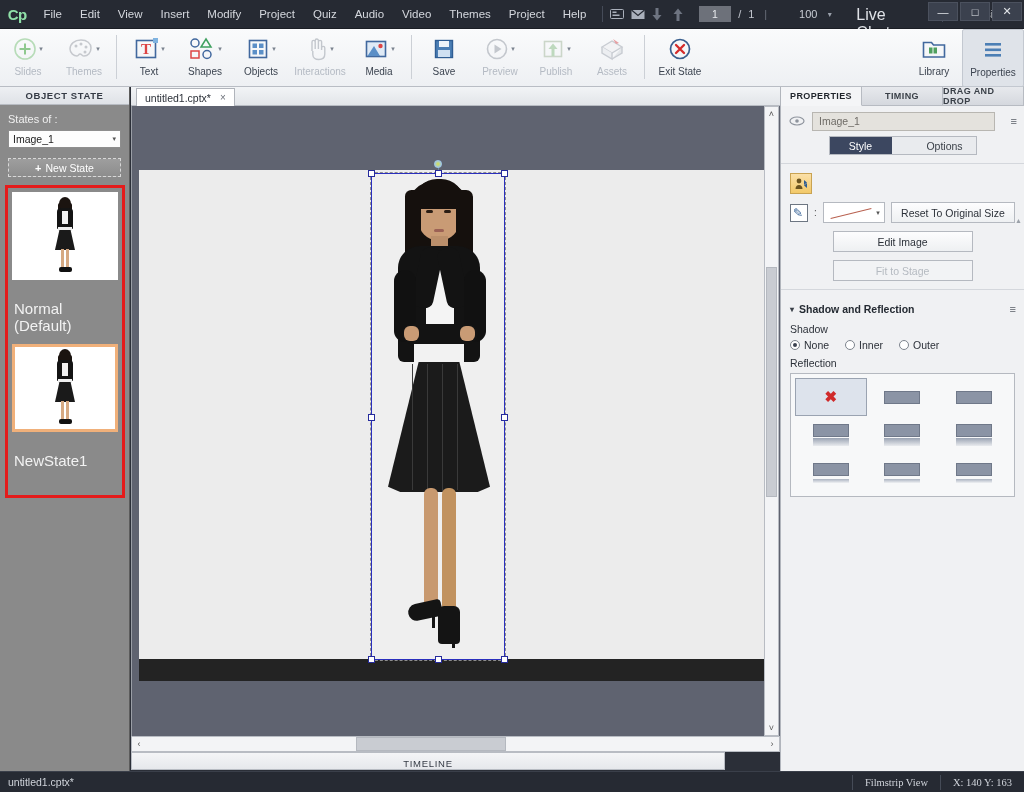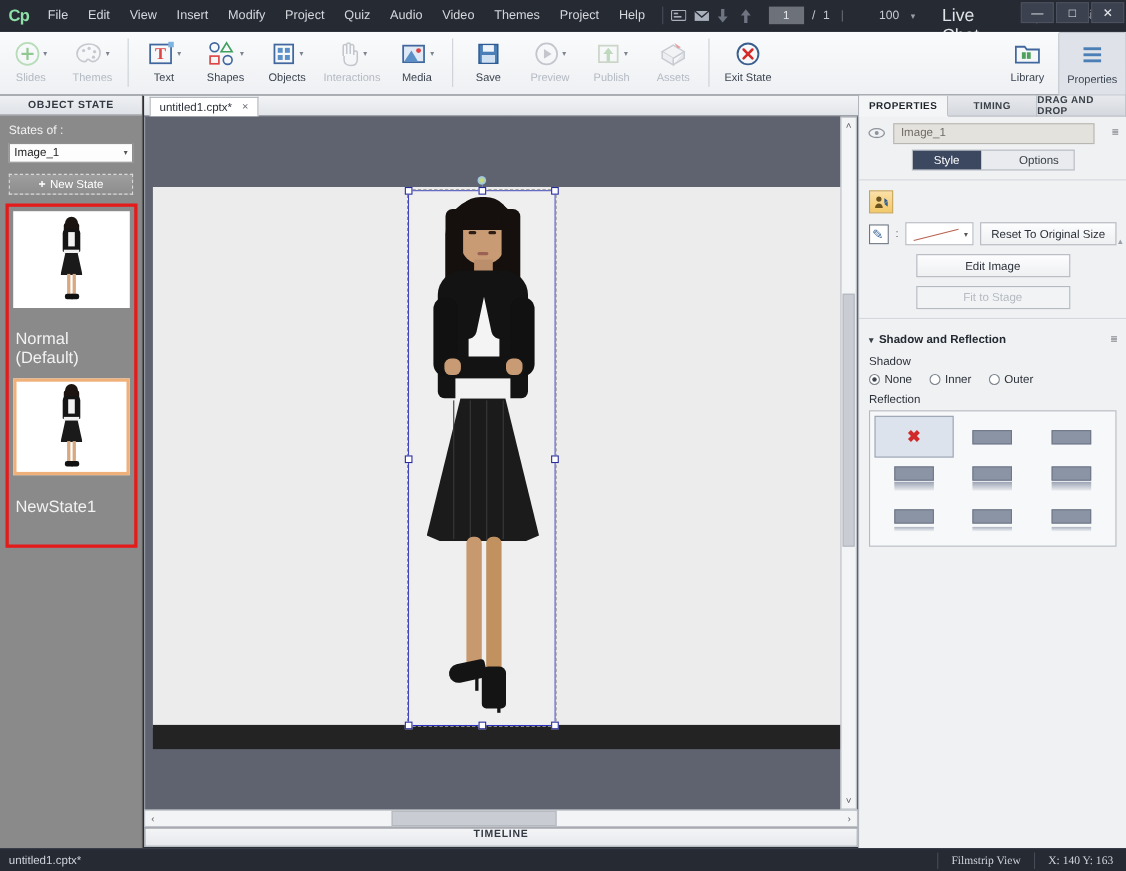--- a/index.html
+++ b/index.html
@@ -199,24 +199,24 @@
 
   
   .h-scroll{
     position:absolute; left:131px; top:736px; width:649px; height:16px;
     background:#f3f4f6; border:1px solid #b8bcc3; display:flex; align-items:center;
   }
   .hs-arrow{ width:14px; text-align:center; font-size:9px; color:#555;}
   .hs-track{ flex:1; height:14px; position:relative;}
   .hs-thumb{ position:absolute; left:210px; top:0; width:150px; height:14px; background:#c9ccd2; border:1px solid #b4b8bf;}
   .timeline-bar{
-    position:absolute; left:131px; top:752px; width:649px; height:18px;
+    position:absolute; left:131px; top:752px; width:594px; height:18px;
     background:linear-gradient(#f4f5f7,#e6e8ec); border:1px solid #b8bcc3;
-    display:flex; align-items:flex-start; justify-content:center;
-    font-size:9.5px; font-weight:bold; letter-spacing:.7px; color:#343a44;
+    display:flex; align-items:flex-end; justify-content:center;
+    font-size:9.5px; font-weight:normal; letter-spacing:.7px; color:#343a44;
   }
 
   
   .v-scroll{
     position:absolute; left:764px; top:106px; width:15px; height:630px;
     background:#f3f4f6; border:1px solid #b8bcc3;
   }
   .vs-arrow{ height:14px; text-align:center; font-size:9px; color:#555; line-height:14px;}
   .vs-thumb{ position:absolute; left:1px; top:160px; width:11px; height:230px; background:#c9ccd2; border:1px solid #b4b8bf;}
 

